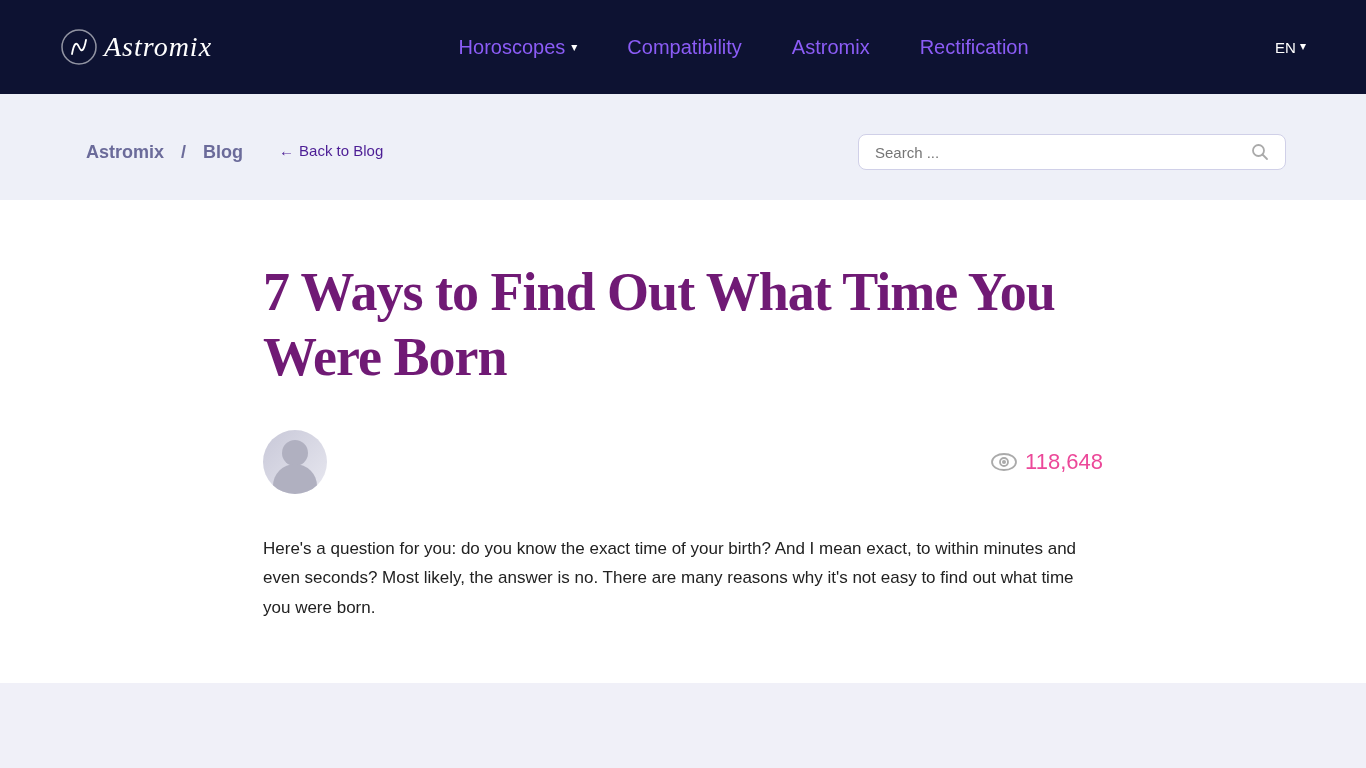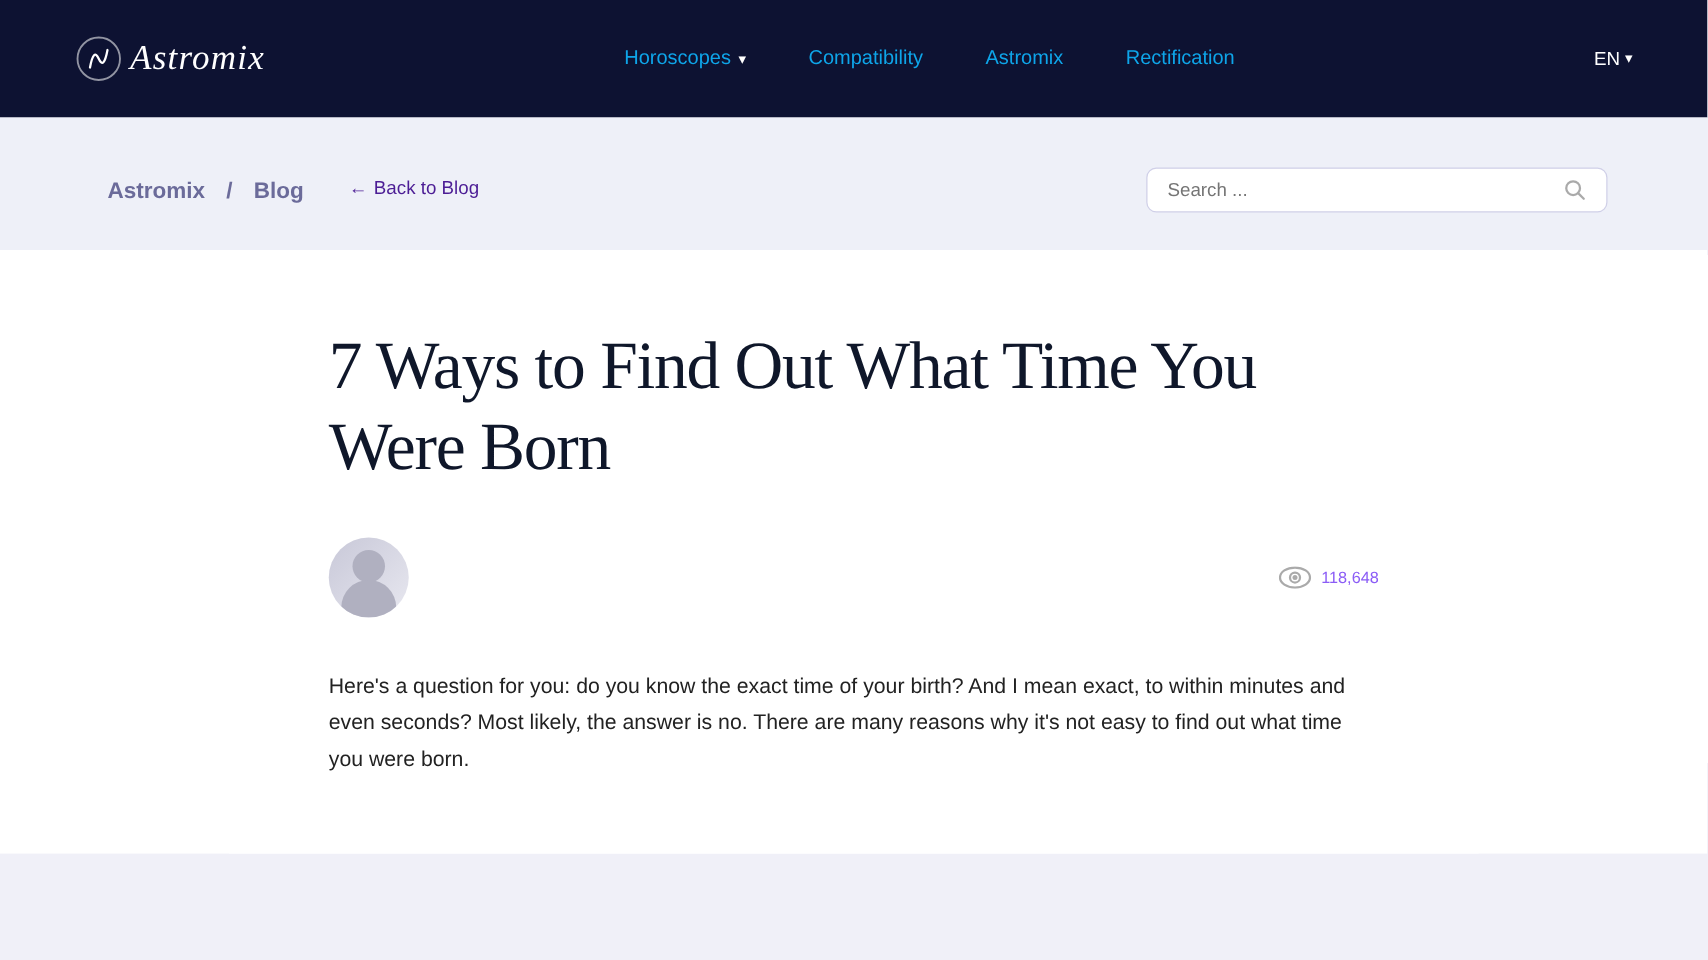--- a/index.html
+++ b/index.html
@@ -24,24 +24,24 @@
       align-items: center;
       gap: 2px;
     }
     .nav-links {
       display: flex;
       align-items: center;
       gap: 50px;
       list-style: none;
     }
     .nav-links a {
-      color: #0ea5e9;
+      color: #8b5cf6;
       text-decoration: none;
       font-family: Arial, sans-serif;
-      font-size: 16px;
+      font-size: 20px;
       font-weight: 400;
     }
     .nav-links .has-dropdown {
       display: flex;
       align-items: center;
       gap: 6px;
     }
     .nav-links .has-dropdown::after {
       content: '▾';
       font-size: 12px;
@@ -96,21 +96,21 @@
     }
 
     
     .search-wrapper {
       display: flex;
       align-items: center;
       background: #fff;
       border: 1.5px solid #d0d0e8;
       border-radius: 8px;
       padding: 8px 16px;
-      width: 369px;
+      width: 428px;
       gap: 8px;
     }
     .search-wrapper input {
       border: none;
       outline: none;
       font-family: Arial, sans-serif;
       font-size: 15px;
       color: #888;
       background: transparent;
       flex: 1;
@@ -130,22 +130,22 @@
       max-width: 1000px;
       margin: 0 auto;
       padding: 60px 80px 60px 80px;
       background: #fff;
     }
 
     h1.article-title {
       font-family: Georgia, serif;
       font-size: 54px;
       line-height: 1.2;
-      color: #0f172a;
-      font-weight: 400;
+      color: #701a75;
+      font-weight: 700;
       margin-bottom: 40px;
       letter-spacing: -1px;
     }
 
     
     .author-row {
       display: flex;
       align-items: center;
       gap: 16px;
       margin-bottom: 40px;
@@ -222,22 +222,22 @@
       color: #5050c0;
       text-decoration: none;
     }
 
     .views {
       margin-left: auto;
       display: flex;
       align-items: center;
       gap: 8px;
       font-family: Arial, sans-serif;
-      font-size: 13px;
-      color: #8b5cf6;
+      font-size: 22px;
+      color: #ec4899;
     }
 
     
     .article-intro {
       font-family: Georgia, serif;
       font-size: 18px;
       line-height: 1.75;
       color: #333;
       font-style: italic;
       margin-bottom: 32px;

